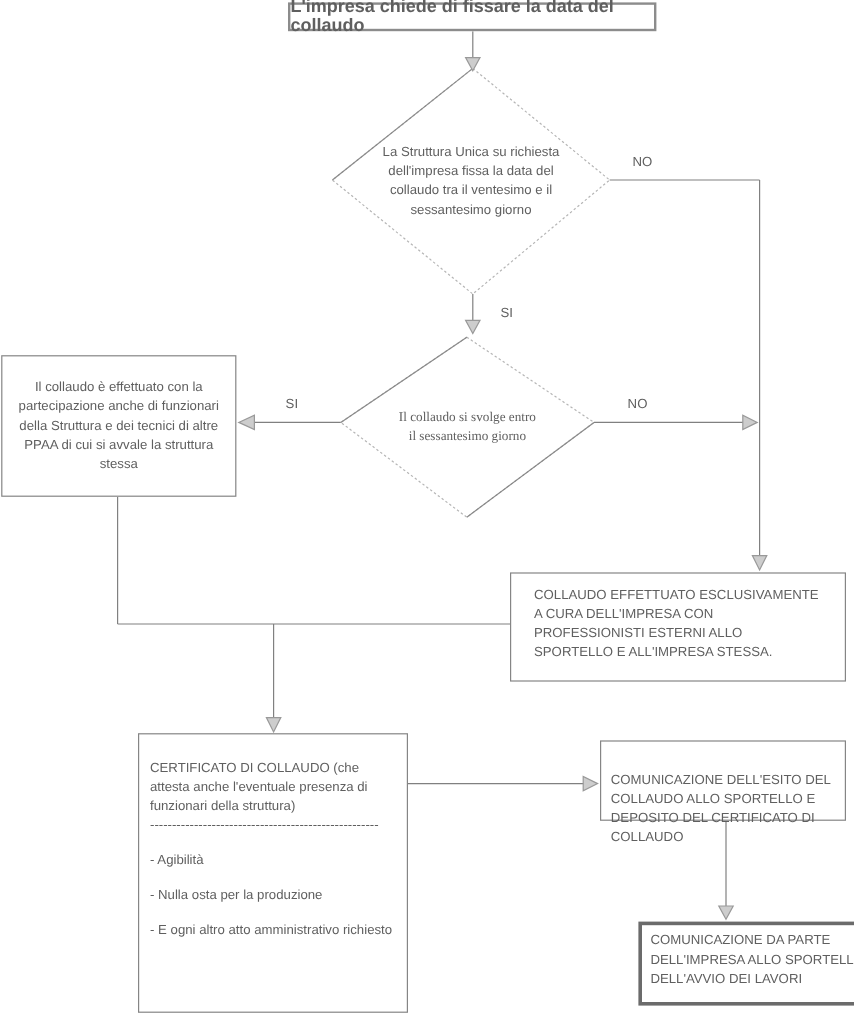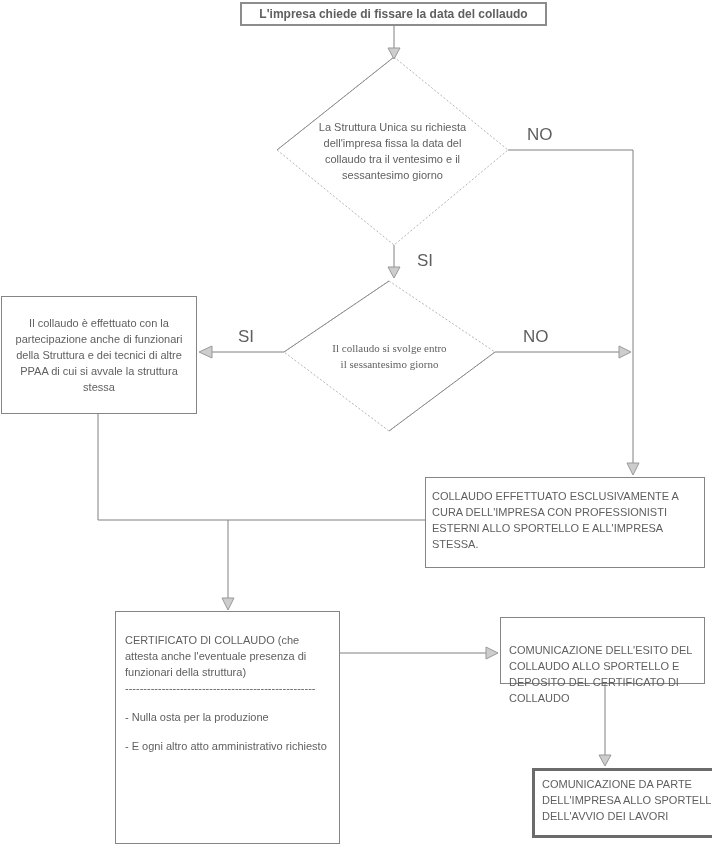--- a/index.html
+++ b/index.html
@@ -23,37 +23,37 @@
   }
   .diamond-text{
     position:absolute;
     display:flex;align-items:center;justify-content:center;
     text-align:center;
     font-size:11px;line-height:16px;color:#5f5f5f;
     pointer-events:none;
   }
   .edge-label{
     position:absolute;
-    font-size:17px;line-height:14px;color:#5f5f5f;
+    font-size:11px;line-height:14px;color:#5f5f5f;
     background:transparent;
   }
   #title-box{
     left:240px;top:2px;width:307px;height:24px;
     border:2px solid #8c8c8c;
-    font-weight:bold;font-size:12px;
+    font-weight:bold;font-size:15px;
     display:flex;align-items:center;justify-content:center;
   }
   #box-partecipazione{
     left:1px;top:296px;width:196px;height:118px;
     padding:0 6px;
     display:flex;align-items:center;justify-content:center;text-align:center;
   }
   #box-collaudo-impresa{
     left:425px;top:477px;width:280px;height:91px;
-    padding:10px 6px;
+    padding:10px 19px;
   }
   #box-certificato{
     left:115px;top:611px;width:225px;height:233px;
     padding:20px 9px;
   }
   #cert-divider{white-space:nowrap;overflow:hidden;letter-spacing:0;}
   .cert-item{margin-top:13px;}
   #box-comunicazione-esito{
     left:500px;top:617px;width:205px;height:67px;
     padding:24px 8px;
@@ -133,20 +133,21 @@
     <span>Il collaudo è effettuato con la partecipazione anche di funzionari della Struttura e dei tecnici di altre PPAA di cui si avvale la struttura stessa</span>
   </div>
 
   <div class="node" id="box-collaudo-impresa">
     <span>COLLAUDO EFFETTUATO ESCLUSIVAMENTE A CURA DELL'IMPRESA CON PROFESSIONISTI ESTERNI ALLO SPORTELLO E ALL'IMPRESA STESSA.</span>
   </div>
 
   <div class="node" id="box-certificato">
     <div>CERTIFICATO DI COLLAUDO (che attesta anche l'eventuale presenza di funzionari della struttura)</div>
     <div id="cert-divider">----------------------------------------------------</div>
+    <div class="cert-item">-  Agibilità</div>
     <div class="cert-item">-  Nulla osta per la produzione</div>
     <div class="cert-item">-  E ogni altro atto amministrativo richiesto</div>
   </div>
 
   <div class="node" id="box-comunicazione-esito">
     <span>COMUNICAZIONE DELL'ESITO DEL COLLAUDO ALLO SPORTELLO E DEPOSITO DEL CERTIFICATO DI COLLAUDO</span>
   </div>
 
   <div class="node" id="box-comunicazione-avvio">
     <span>COMUNICAZIONE DA PARTE DELL'IMPRESA ALLO SPORTELLO DELL'AVVIO DEI LAVORI</span>

